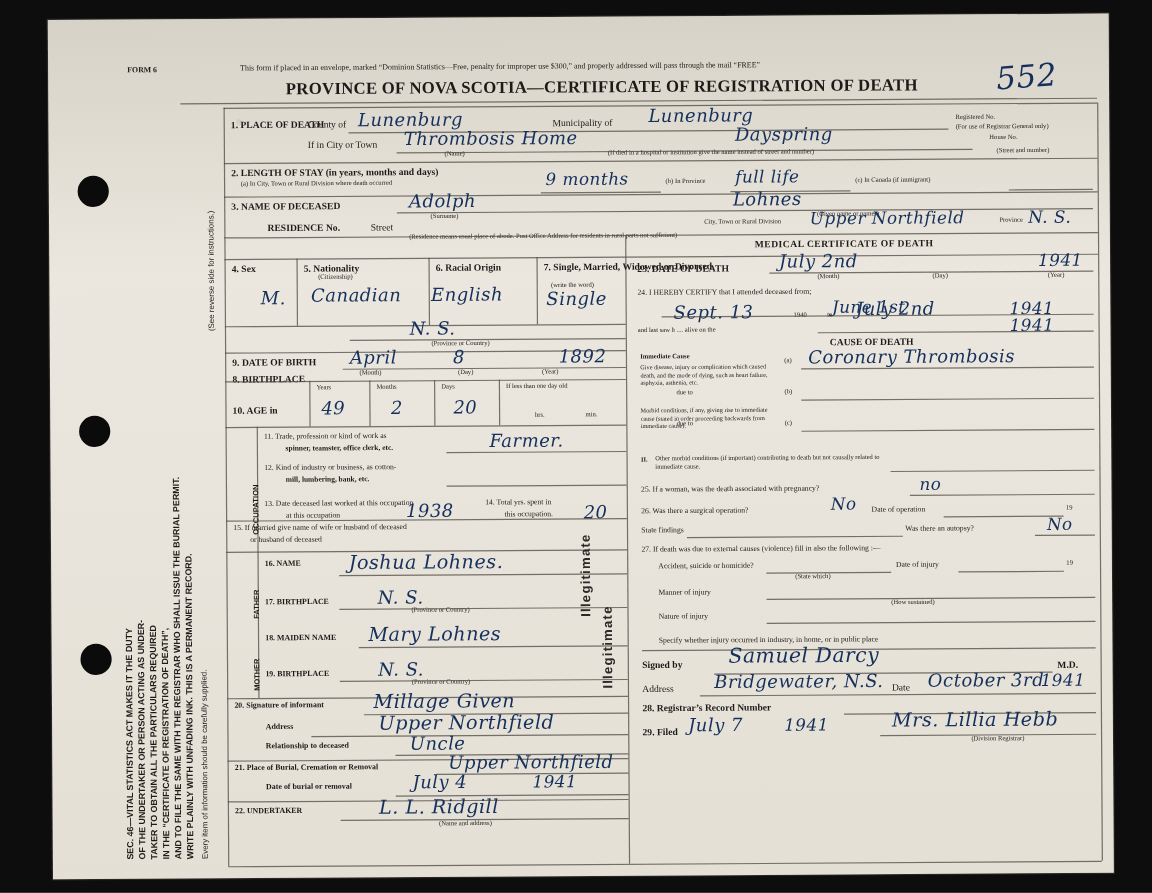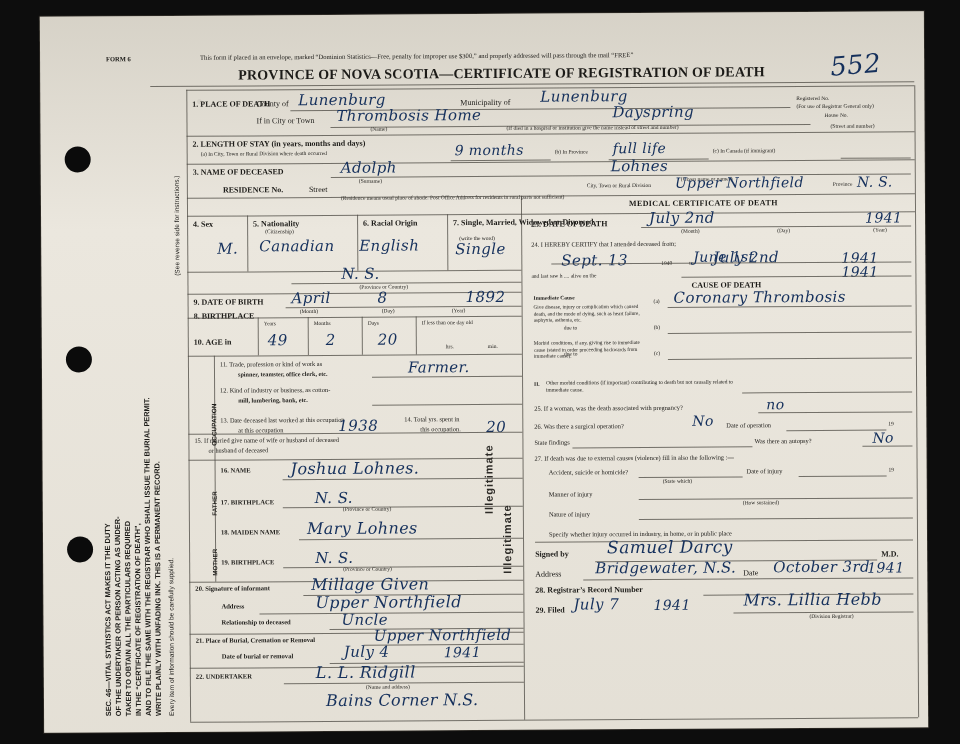--- a/index.html
+++ b/index.html
@@ -353,15 +353,14 @@
   <div class="a pr xtiny b" style="left:178px;top:638px;font-size:6.6px;">Date of burial or removal</div>
   <div class="a hw" style="left:300px;top:628px;font-size:15px;">July 4</div>
   <div class="a hw" style="left:400px;top:630px;font-size:14px;">1941</div>
   <div class="ln" style="left:286px;top:648px;width:194px;"></div>
   <div class="ln" style="left:146px;top:652px;width:334px;"></div>
 
   <div class="a pr xtiny b" style="left:152px;top:658px;font-size:6.6px;">22. UNDERTAKER</div>
   <div class="a hw" style="left:272px;top:648px;font-size:16px;">L. L. Ridgill</div>
   <div class="ln" style="left:240px;top:668px;width:240px;"></div>
   <div class="a pr xtiny" style="left:322px;top:670px;">(Name and address)</div>
-  <div class="a hw" style="left:282px;top:676px;font-size:16px;">Bains Corner N.S.</div>
 
 </div>
 
 </body></html>

